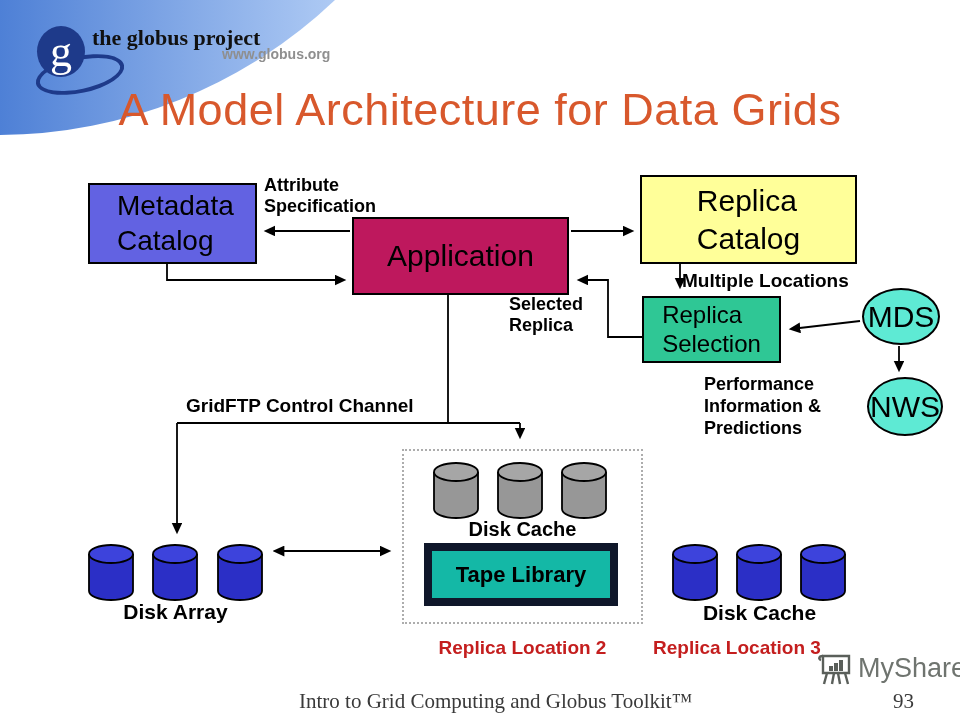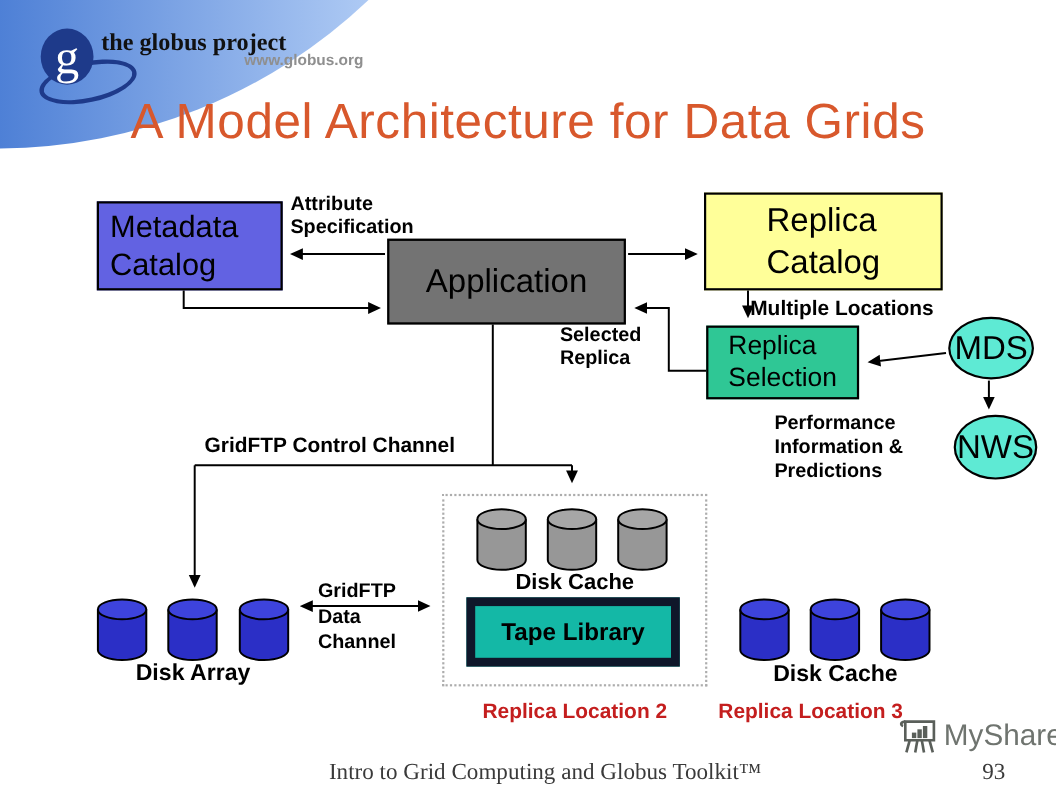--- a/index.html
+++ b/index.html
@@ -34,22 +34,22 @@
   #page-title {
     position:absolute; left:0; top:84px; width:960px; text-align:center;
     font-size:45px; color:#D8582C; z-index:3; letter-spacing:0.5px;
   }
 
   
   .node {
     position:absolute; border:2px solid #000; color:#000;
     display:flex; align-items:center; white-space:pre-line; z-index:4;
   }
-  #metadata-catalog { left:88px; top:183px; width:169px; height:81px; background:#6262E2; font-size:28px; line-height:1.22; padding-left:10px; }
-  #application      { left:352px; top:217px; width:217px; height:78px; background:#737373; font-size:30px; justify-content:center; }
+  #metadata-catalog { left:88px; top:183px; width:169px; height:81px; background:#6262E2; font-size:28px; line-height:1.22; padding-left:27px; }
+  #application      { left:352px; top:217px; width:217px; height:78px; background:#be185d; font-size:30px; justify-content:center; }
   #replica-catalog  { left:640px; top:175px; width:217px; height:89px; background:#FFFF99; font-size:30px; line-height:1.25; justify-content:center; }
   #replica-selection{ left:642px; top:296px; width:139px; height:67px; background:#2FC795; font-size:24px; line-height:1.2; justify-content:center; }
   .ellipse-node {
     position:absolute; border:2px solid #000; border-radius:50%;
     background:#5eead4; display:flex; align-items:center; justify-content:center;
     font-size:30px; z-index:4;
   }
   #mds { left:862px; top:288px; width:78px; height:57px; }
   #nws { left:867px; top:377px; width:76px; height:59px; }
   #tape-library {
@@ -174,23 +174,20 @@
 
   <div class="lbl" id="lbl-attribute">Attribute
 Specification</div>
   <div class="lbl" id="lbl-multiple">Multiple Locations</div>
   <div class="lbl" id="lbl-selected">Selected
 Replica</div>
   <div class="lbl" id="lbl-performance">Performance
 Information &amp;
 Predictions</div>
   <div class="lbl" id="lbl-control">GridFTP Control Channel</div>
-  <div class="lbl" id="lbl-data">GridFTP
-Data
-Channel</div>
   <div class="lbl" id="lbl-disk-cache-c">Disk Cache</div>
   <div class="lbl" id="lbl-disk-array">Disk Array</div>
   <div class="lbl" id="lbl-disk-cache-r">Disk Cache</div>
 
   <div class="red-lbl" id="lbl-rl2">Replica Location 2</div>
   <div class="red-lbl" id="lbl-rl3">Replica Location 3</div>
 
   <div class="footer-text" id="footer-title">Intro to Grid Computing and Globus Toolkit™</div>
   <div class="footer-text" id="page-number">93</div>
 

